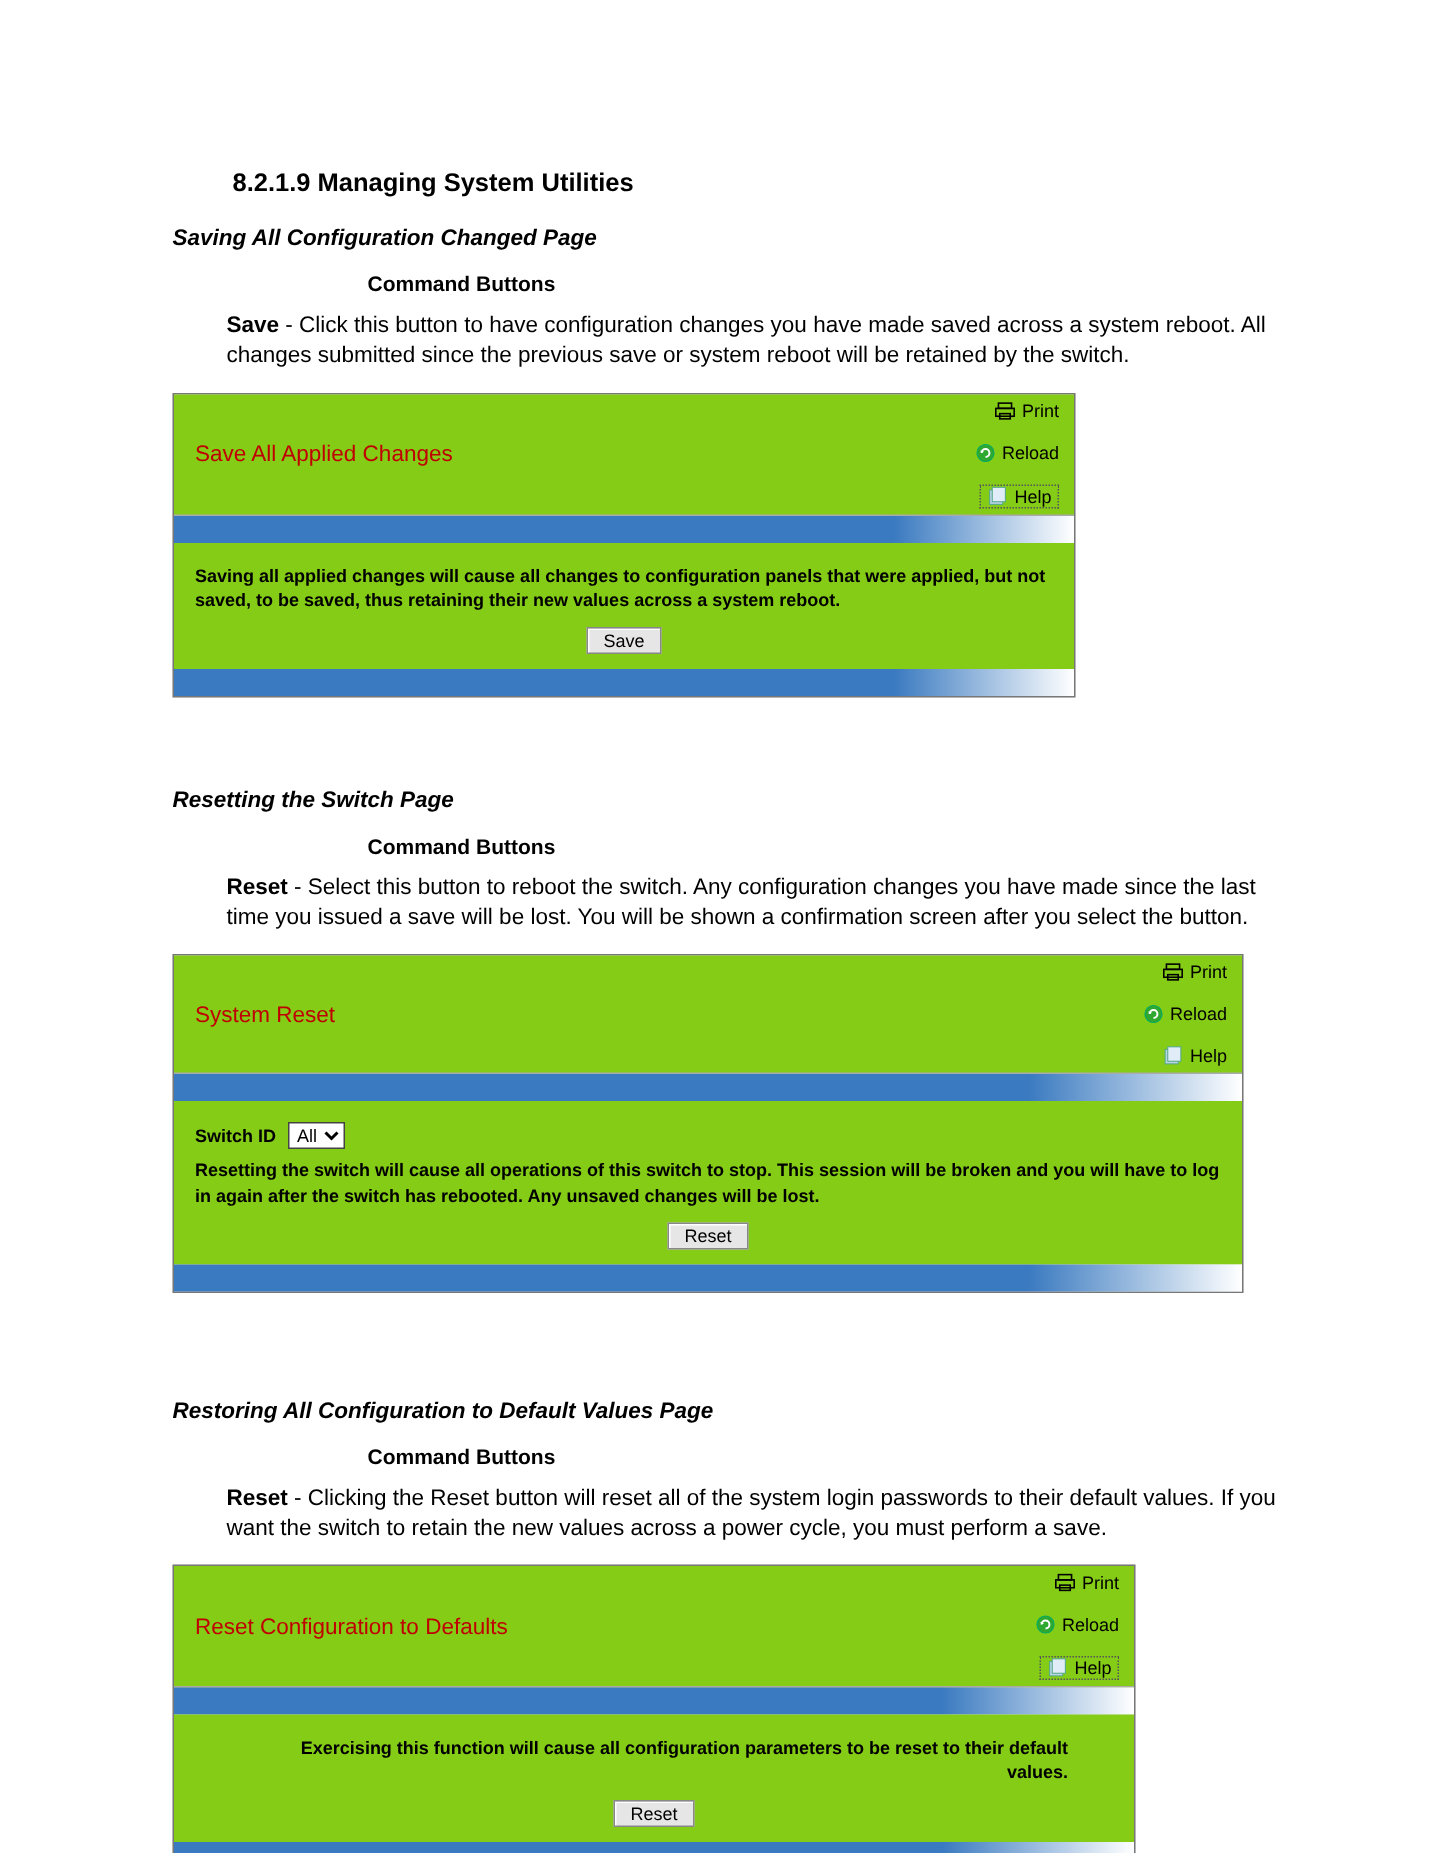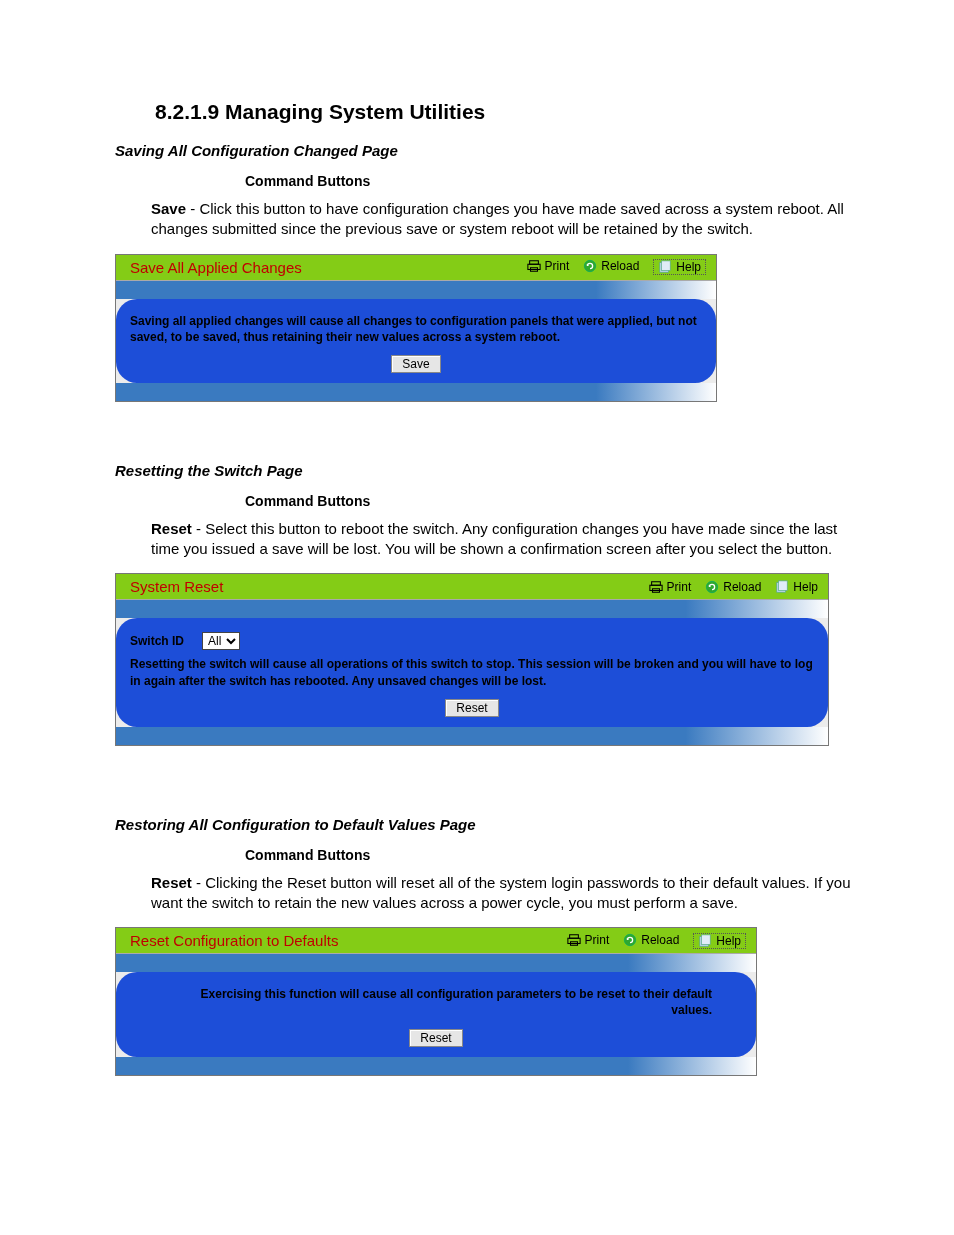--- a/index.html
+++ b/index.html
@@ -8,23 +8,23 @@
     background: #fff;
     font-family: Arial, Helvetica, sans-serif;
     font-size: 14px;
     color: #000;
     width: 954px;
   }
   .page {
     padding: 100px 100px 40px 115px;
   }
   .sec-num-title {
-    font-size: 21px;
-    font-weight: bold;
-    margin: 0 0 18px 40px;
+    font-size: 17px;
+    font-weight: bold;
+    margin: 12px 0 18px 40px;
   }
   .subsec-title {
     font-size: 15px;
     font-weight: bold;
     font-style: italic;
     margin: 0 0 14px 0;
   }
   .cmd-label {
     font-size: 14px;
     font-weight: bold;
@@ -49,52 +49,52 @@
     border-bottom: 1px solid #aaa;
   }
   .panel-title {
     color: #c00000;
     font-family: Verdana, Arial, sans-serif;
     font-size: 15px;
     flex: 1;
   }
   .toolbar {
     display: flex;
-    align-items: flex-start;
+    align-items: flex-end;
     gap: 14px;
+    flex-direction: column;
   }
   .tool {
     display: flex;
     align-items: center;
     gap: 4px;
     font-family: Verdana, Arial, sans-serif;
     font-size: 12px;
     color: #000;
     cursor: pointer;
   }
   .tool svg { display: block; }
   .help-box {
     border: 1px dotted #555;
     padding: 0 4px;
   }
   .blue-bar {
     height: 18px;
     background: linear-gradient(to right, #3a7ac0 0%, #3a7ac0 80%, #fff 100%);
   }
   .panel-body {
-    background: #1d4ed8;
+    background: #84cc16;
     padding: 14px 14px 10px 14px;
     font-family: Verdana, Arial, sans-serif;
     font-size: 12px;
     font-weight: bold;
     line-height: 1.35;
-    border-radius: 21px;
   }
   .panel-body.centered-text { text-align: center; }
-  .body-row { display: flex; align-items: center; gap: 18px; margin-bottom: 6px; }
+  .body-row { display: flex; align-items: center; gap: 8px; margin-bottom: 6px; }
   .center-row { text-align: center; margin-top: 10px; }
   button.ui-btn {
     font-family: Verdana, Arial, sans-serif;
     font-size: 12px;
     padding: 1px 10px;
     background: #e6e6e6;
     border: 1px solid #888;
     box-shadow: inset 1px 1px 0 #fff;
     cursor: pointer;
   }

